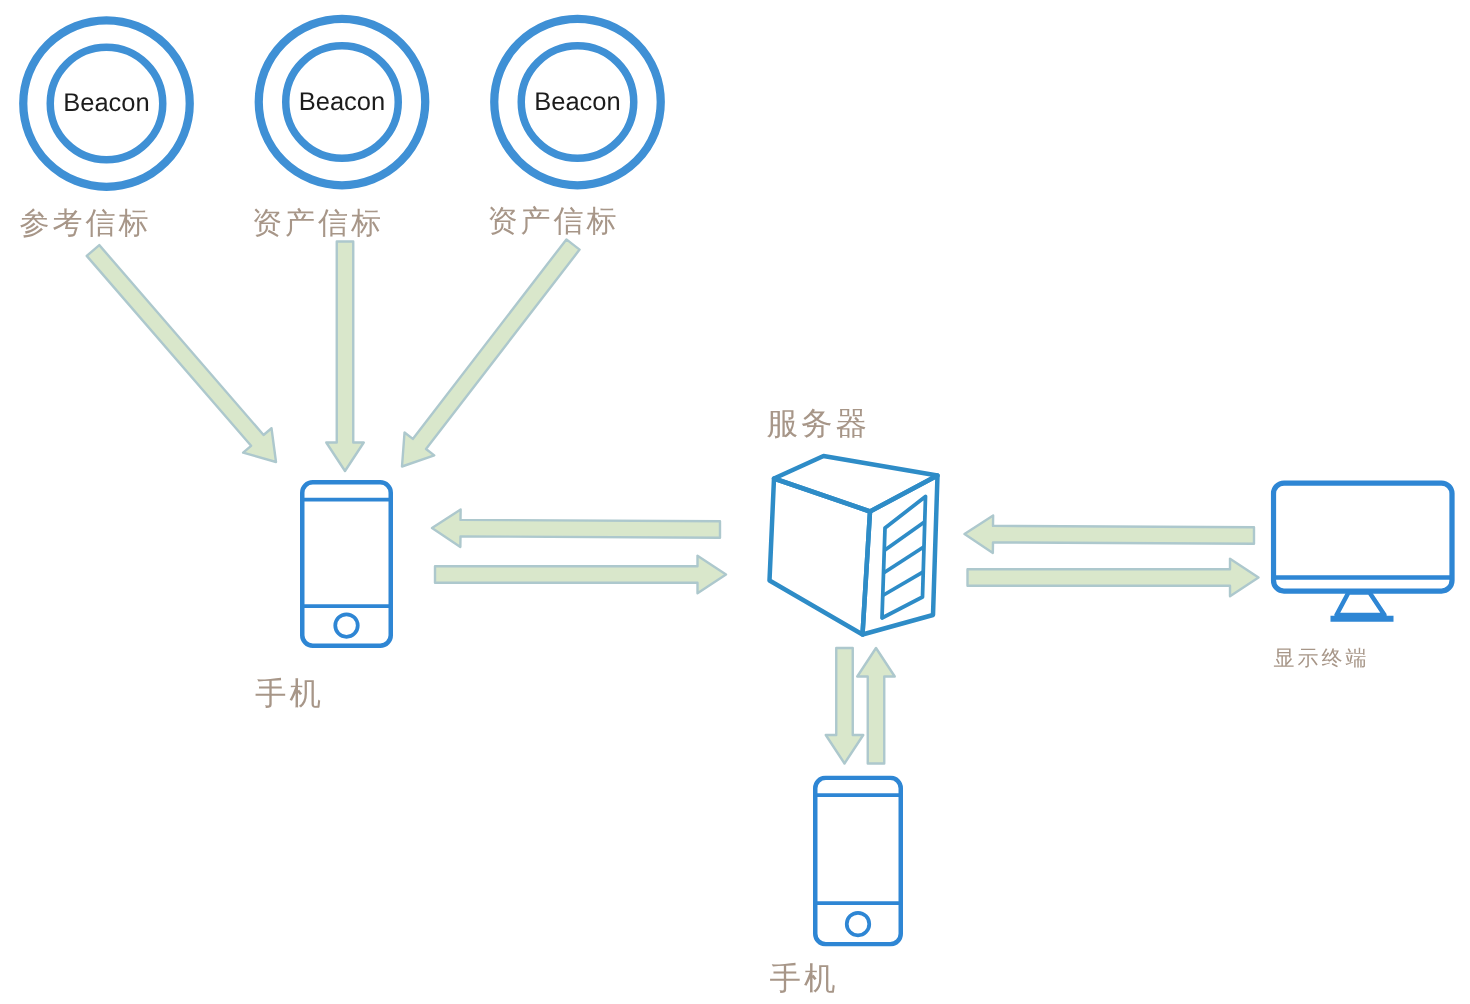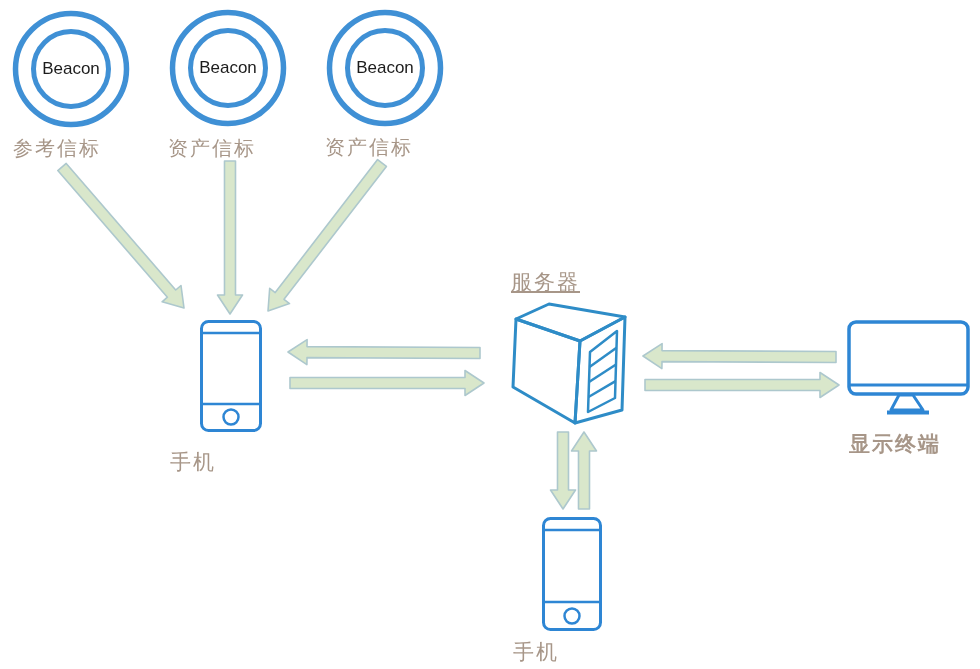--- a/index.html
+++ b/index.html
@@ -95,31 +95,31 @@
       <polygon points="11,21 8,89 70,125 75,43" fill="none" stroke="#2E8CC7" stroke-width="3" stroke-linejoin="round"></polygon>
 
       <polygon points="75,43 120,19 117,112 70,125" fill="none" stroke="#2E8CC7" stroke-width="3" stroke-linejoin="round"></polygon>
 
       <polygon points="85,54 112,33 110,100 83,114" fill="none" stroke="#2E8CC7" stroke-width="2.5" stroke-linejoin="round"></polygon>
       <line x1="84.5" y1="69" x2="111.5" y2="49.8" stroke="#2E8CC7" stroke-width="2.5"></line>
       <line x1="84" y1="84" x2="111" y2="66.5" stroke="#2E8CC7" stroke-width="2.5"></line>
       <line x1="83.5" y1="99" x2="110.5" y2="83.2" stroke="#2E8CC7" stroke-width="2.5"></line>
     </svg>
   </div>
-  <div class="node-label" style="left:511px; top:268px; width:120px; font-size:21px;text-decoration:underline;">服务器</div>
+  <div class="node-label" style="left:511px; top:268px; width:120px; font-size:21px;">服务器</div>
 
   <div class="abs" style="left:847px; top:320px;">
     <svg width="125" height="97" viewBox="0 0 125 97">
       <rect x="2" y="2" width="119" height="72" rx="7" fill="none" stroke="#2E86D4" stroke-width="3.5"></rect>
       <line x1="3" y1="65" x2="120" y2="65" stroke="#2E86D4" stroke-width="3"></line>
       <polygon points="52,75 66,75 76,90 44,90" fill="none" stroke="#2E86D4" stroke-width="3" stroke-linejoin="round"></polygon>
       <line x1="40" y1="92.5" x2="82" y2="92.5" stroke="#2E86D4" stroke-width="4"></line>
     </svg>
   </div>
-  <div class="node-label" style="left:849px; top:430px; width:120px; font-size:21px;font-weight:bold;">显示终端</div>
+  <div class="node-label" style="left:849px; top:430px; width:120px; font-size:14px;">显示终端</div>
 
   <div class="abs" style="left:542px; top:517px;">
     <svg width="60" height="114" viewBox="0 0 60 114">
       <rect x="1.5" y="1.5" width="57" height="111" rx="7" fill="none" stroke="#2E86D4" stroke-width="3"></rect>
       <line x1="2" y1="13" x2="58" y2="13" stroke="#2E86D4" stroke-width="2.5"></line>
       <line x1="2" y1="85" x2="58" y2="85" stroke="#2E86D4" stroke-width="2.5"></line>
       <circle cx="30" cy="99" r="7.5" fill="none" stroke="#2E86D4" stroke-width="2.5"></circle>
     </svg>
   </div>
   <div class="node-label" style="left:513px; top:638px; width:120px; font-size:21px;">手机</div>

